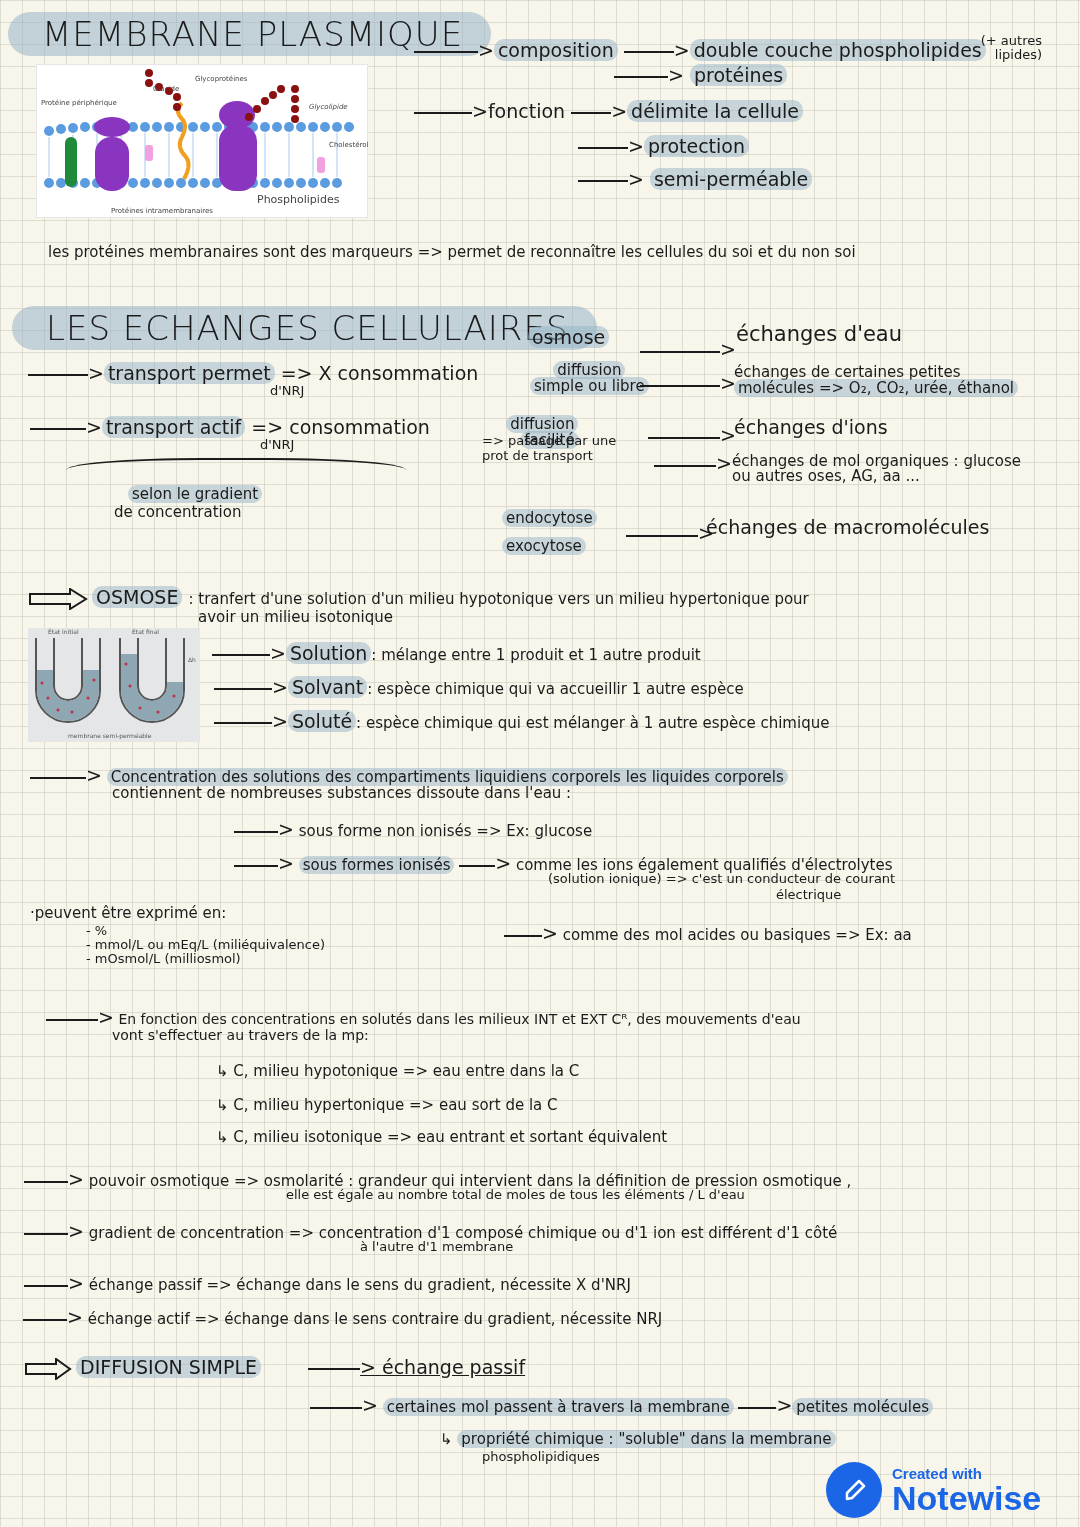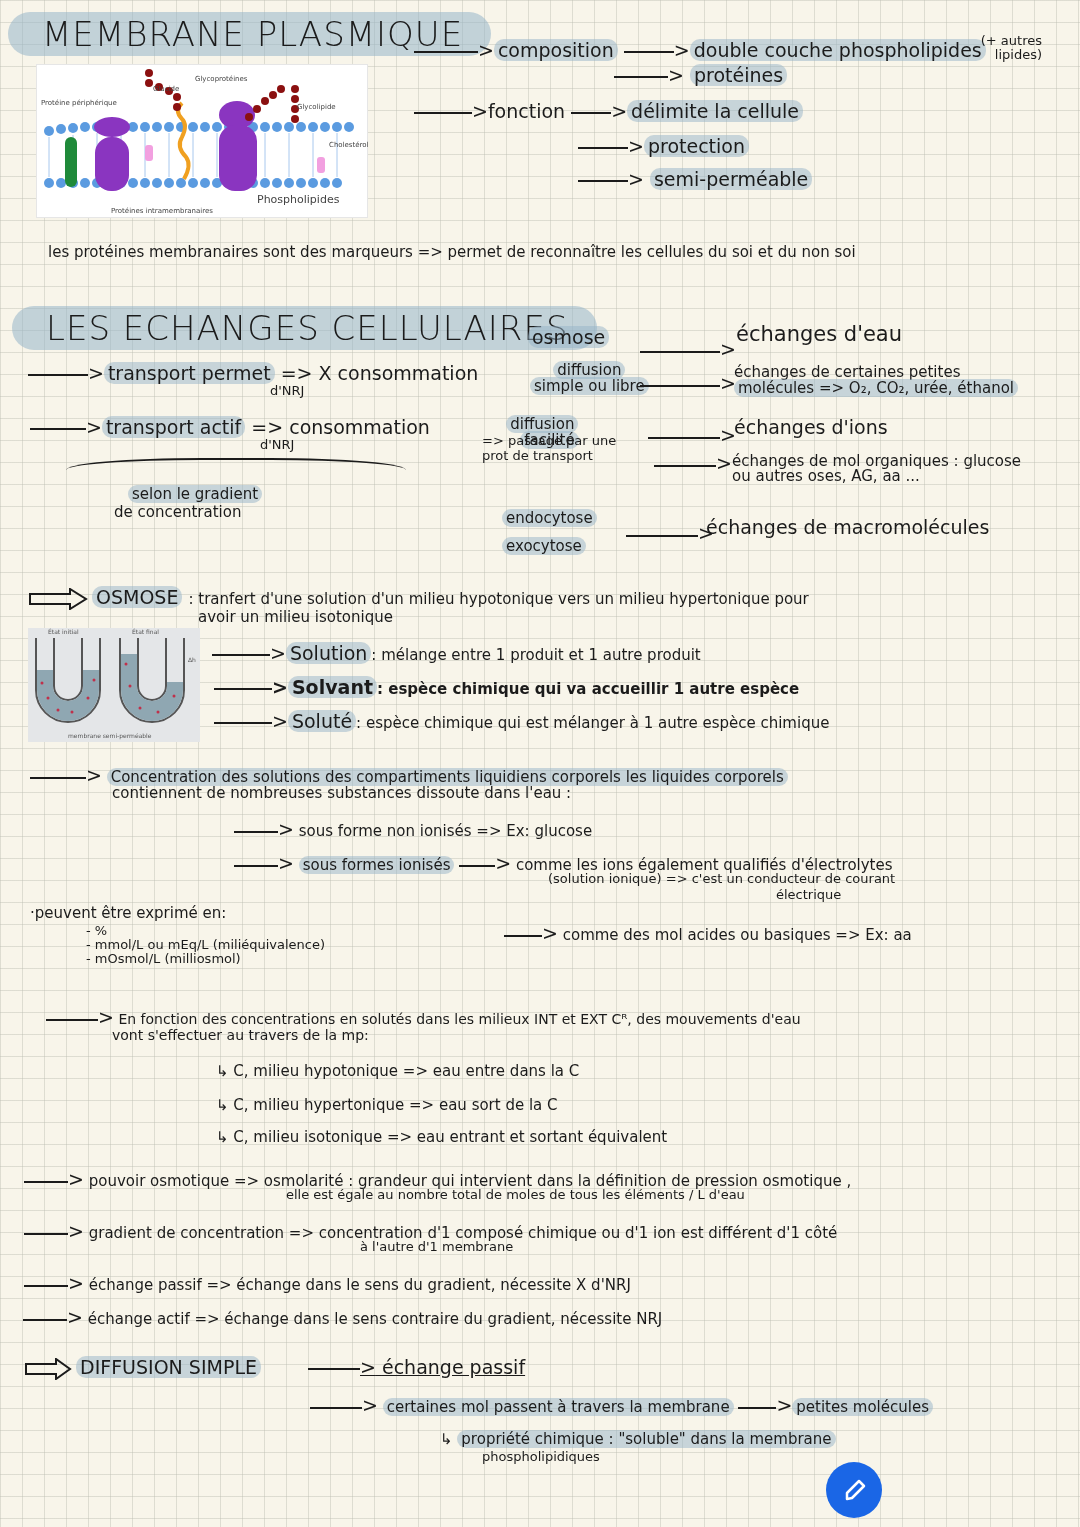--- a/index.html
+++ b/index.html
@@ -130,21 +130,21 @@
         <circle cx="244" cy="24" r="4"></circle>
       <circle cx="258" cy="24" r="4"></circle>
         <circle cx="258" cy="34" r="4"></circle>
         <circle cx="258" cy="44" r="4"></circle>
         <circle cx="258" cy="54" r="4"></circle>
     </g>
   </svg>
   <span class="abs" style="left:68px;top:20px;font-size:7px;color:#444;margin-left:48px;">Glucide</span>
   <span class="abs" style="left:158px;top:10px;font-size:7px;color:#444;">Glycoprotéines</span>
   <span class="abs" style="left:4px;top:34px;font-size:7px;color:#444;">Protéine périphérique</span>
-  <span class="abs" style="left:260px;top:38px;font-size:7px;color:#444;">Glycolipide</span>
+  <span class="abs" style="left:272px;top:38px;font-size:7px;color:#444;font-style:italic;">Glycolipide</span>
   <span class="abs" style="left:292px;top:76px;font-size:7px;color:#444;">Cholestérol</span>
   <span class="abs" style="left:220px;top:128px;font-size:11px;color:#444;">Phospholipides</span>
   <span class="abs" style="left:74px;top:142px;font-size:7px;color:#444;">Protéines intramembranaires</span>
 </div>
 
 <div class="abs t" style="left:414px;top:30px;margin-top:9px;">
   <span class="arrow-line" style="width:64px;"></span><span>&gt;</span><span class="hl">composition</span>
   <span class="arrow-line" style="width:50px;"></span><span>&gt;</span><span class="hl">double couche phospholipides</span>
 </div>
 <div class="abs xs" style="left:972px;top:34px;width:70px;white-space:normal;text-align:right;">(+ autres lipides)</div>
@@ -254,21 +254,21 @@
   </svg>
   <span class="abs" style="left:20px;top:0;font-size:6px;color:#555;">État initial</span>
   <span class="abs" style="left:104px;top:0;font-size:6px;color:#555;">État final</span>
   <span class="abs" style="left:40px;top:104px;font-size:6px;color:#555;">membrane semi-perméable</span>
   <span class="abs" style="left:160px;top:28px;font-size:6px;color:#555;">Δh</span>
 </div>
 
 <div class="abs t" style="left:212px;top:642px;">
   <span class="arrow-line" style="width:58px;"></span><span>&gt;</span><span class="hl">Solution</span><span class="s">: mélange entre 1 produit et 1 autre produit</span>
 </div>
-<div class="abs t" style="left:214px;top:676px;font-weight:bold;">
+<div class="abs t" style="left:214px;top:676px;">
   <span class="arrow-line" style="width:58px;"></span><span>&gt;</span><span class="hl">Solvant</span><span class="s">: espèce chimique qui va accueillir 1 autre espèce</span>
 </div>
 <div class="abs t" style="left:214px;top:710px;">
   <span class="arrow-line" style="width:58px;"></span><span>&gt;</span><span class="hl">Soluté</span><span class="s">: espèce chimique qui est mélanger à 1 autre espèce chimique</span>
 </div>
 
 <div class="abs s" style="left:30px;top:764px;">
   <span class="arrow-line" style="width:56px;"></span><span class="t">&gt;</span> <span class="hl">Concentration des solutions des compartiments liquidiens corporels  les liquides corporels</span>
 </div>
 <div class="abs s" style="left:112px;top:784px;">contiennent de nombreuses substances dissoute dans l'eau :</div>
@@ -335,13 +335,17 @@
 </div>
 <div class="abs s" style="left:440px;top:1430px;">↳ <span class="hl">propriété chimique : "soluble" dans la membrane</span></div>
 <div class="abs xs" style="left:482px;top:1450px;">phospholipidiques</div>
 
 <div class="abs" style="left:826px;top:1462px;display:flex;align-items:center;gap:10px;">
   <div class="logo-circle">
     <svg width="30" height="30" viewBox="0 0 30 30">
         <path d="M8 24 L8 18 L20 6 L25 11 L13 23 Z" fill="none" stroke="#fff" stroke-width="2.5" stroke-linejoin="round"></path>
       </svg>
   </div>
+  <div style="line-height:1;">
+    <div class="created" style="font-size:15px;">Created with</div>
+    <div class="created" style="font-size:34px;">Notewise</div>
+  </div>
 </div>
 
 </body></html>

